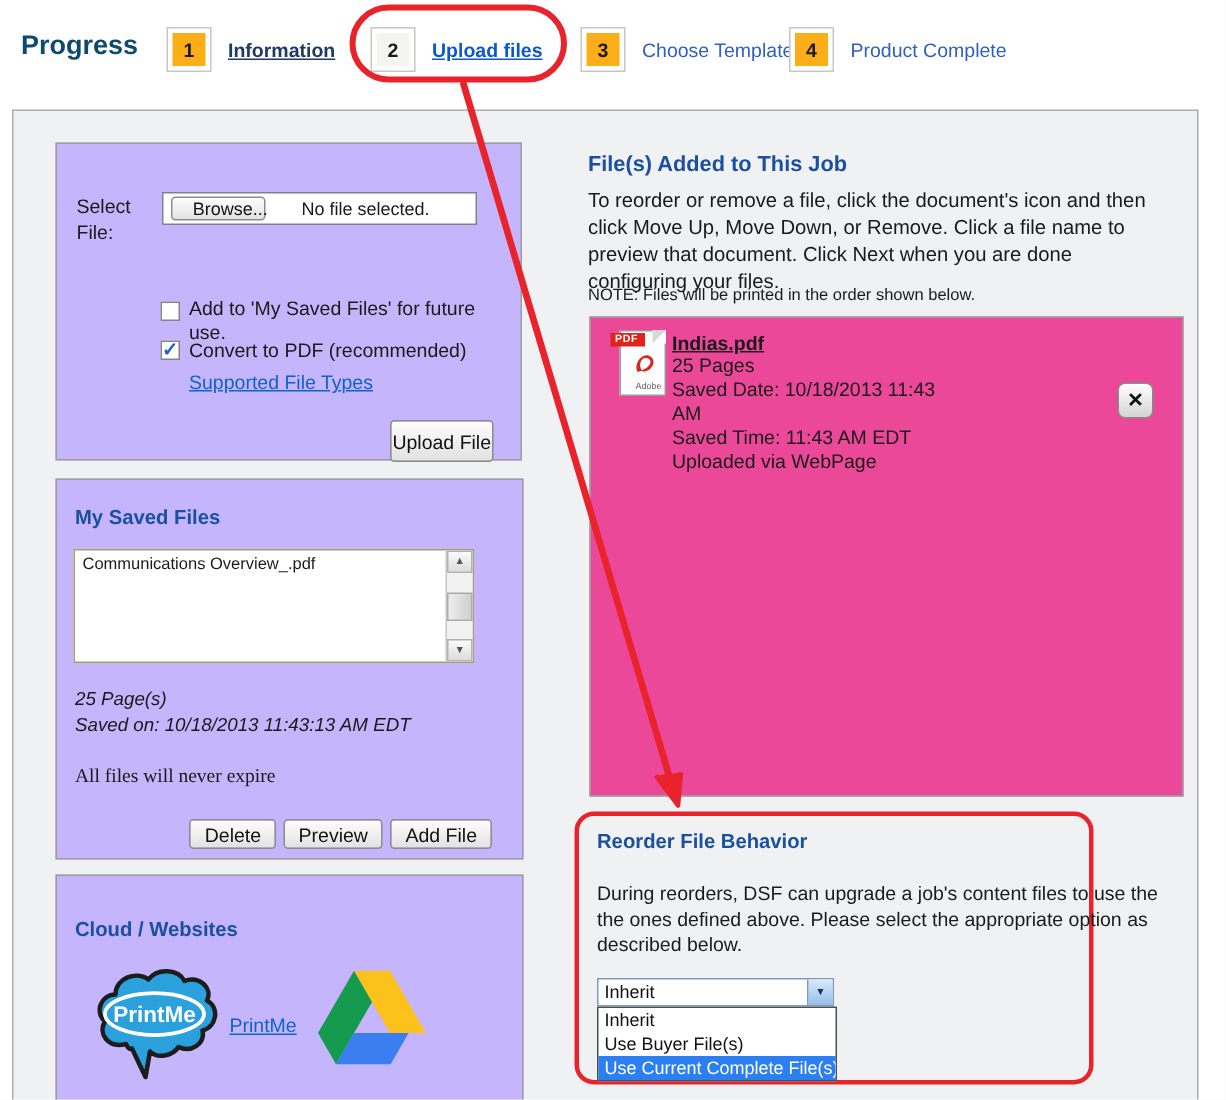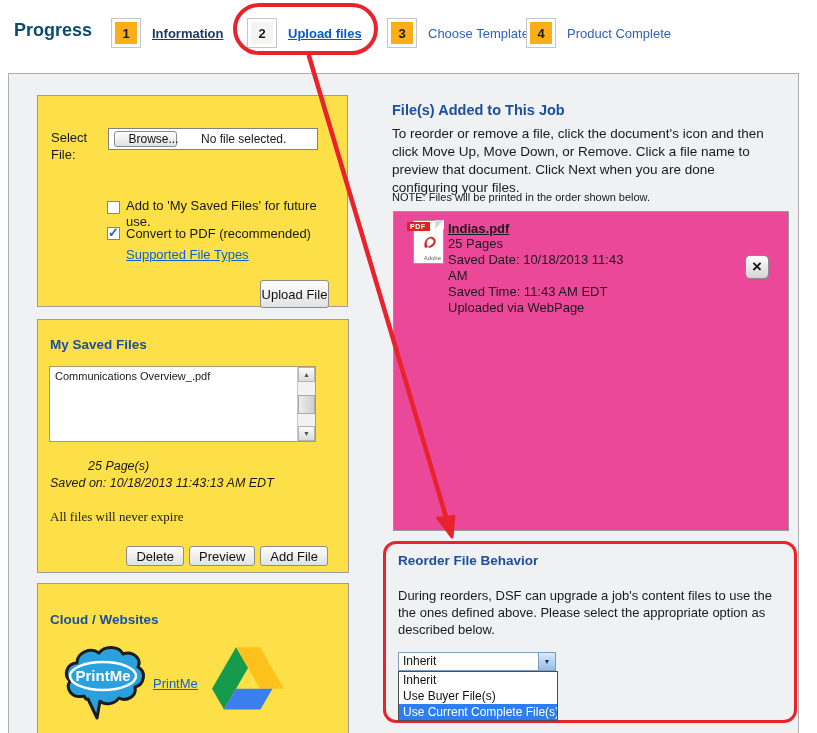--- a/index.html
+++ b/index.html
@@ -16,21 +16,21 @@
   .current .step-num-inner { background:#f4f4f2; }
   .step-label { margin-left:11px; font-size:13px; white-space:nowrap; }
   .step1 { left:111px; } .step2 { left:247px; } .step3 { left:387px; } .step4 { left:526px; }
   .step1 .step-label { color:#1f3864; font-weight:bold; text-decoration:underline; cursor:pointer; }
   .step2 .step-label { color:#0b59c8; font-weight:bold; text-decoration:underline; cursor:pointer; }
   .step3 .step-label, .step4 .step-label { color:#2f5fc0; }
 
   
   .main { position:absolute; left:8px; top:73px; width:791px; height:680px;
           background:#f0f1f3; border:1px solid #aeaeae; }
-  .panel { position:absolute; background:#fde047; border:1px solid #9d9d9d; }
+  .panel { position:absolute; background:#c4b5fd; border:1px solid #9d9d9d; }
   .panel-header { font-size:13.5px; font-weight:bold; color:#1b4fa0; }
 
   
   .box-upload { left:28px; top:21px; width:311px; height:212px; }
   .select-file-label { position:absolute; left:13px; top:33px; width:50px; font-size:13px; line-height:17px; color:#1a1a1a; }
   .file-input { position:absolute; left:70px; top:32px; width:210px; height:22px; background:#fff; border:1px solid #828282; }
   .btn { background:linear-gradient(#fdfdfd,#e2e2e2); border:1px solid #8c8c8c; border-radius:3px;
          font-size:12.5px; color:#111; display:flex; align-items:center; justify-content:center; cursor:pointer;
          font-family:"Liberation Sans", sans-serif; }
   .browse-btn { position:absolute; left:5px; top:2px; width:63px; height:16px; font-size:12px;padding-left:16px; }
@@ -49,21 +49,21 @@
   .box-saved .panel-header { position:absolute; left:12px; top:17px; }
   .listbox { position:absolute; left:11px; top:46px; width:267px; height:76px; background:#fff; border:1px solid #a79e6a; }
   .list-item { font-size:11px; color:#1a1a1a; padding:3px 0 0 5px; cursor:default; }
   .scrollbar { position:absolute; right:0; top:0; width:18px; height:100%; background:#f2f2f2; border-left:1px solid #c9c9c9; }
   .scroll-btn { position:absolute; left:0; width:17px; height:15px; background:linear-gradient(#fbfbfb,#dcdcdc);
                 border:1px solid #b2b2b2; font-size:7px; color:#555; display:flex; align-items:center; justify-content:center; cursor:pointer; }
   .scroll-up { top:0; } .scroll-down { bottom:0; }
   .scroll-thumb { position:absolute; left:0; top:28px; width:17px; height:19px;
                   background:linear-gradient(90deg,#ededed,#cfcfcf); border:1px solid #aaa; cursor:grab; }
   .saved-meta { position:absolute; left:12px; font-size:12.5px; font-style:italic; color:#1a1a1a; }
-  .meta-pages { top:139px;margin-left:38px; } .meta-savedon { top:156px; }
+  .meta-pages { top:139px; } .meta-savedon { top:156px; }
   .expire-note { position:absolute; left:12px; top:189px; font-size:13px; color:#1a1a1a;font-family:Liberation Serif, serif; }
   .saved-btn-row { position:absolute; right:20px; top:226px; display:flex; gap:5px; }
   .saved-btn-row .btn { height:20px; padding:0 9px; font-size:13px; }
 
   
   .box-cloud { left:28px; top:509px; width:312px; height:250px; }
   .box-cloud .panel-header { position:absolute; left:12px; top:28px; }
   .printme-logo { position:absolute; left:22px; top:60px; width:86px; height:80px; cursor:pointer; }
   .printme-link { position:absolute; left:115px; top:92px; font-size:13px; color:#0f62cc; text-decoration:underline; cursor:pointer; }
   .drive-logo { position:absolute; left:174px; top:63px; width:72px; height:63px; cursor:pointer; }
@@ -83,21 +83,21 @@
   .pdf-swirl { position:absolute; left:8px; top:12px; width:20px; height:20px; }
   .pdf-brand { position:absolute; right:2px; bottom:2px; font-size:6px; color:#666; }
   .file-entry-text { position:absolute; left:54px; top:9px; width:235px; }
   .file-name { font-size:13px; font-weight:bold; color:#1a1a1a; text-decoration:underline; cursor:pointer; }
   .file-line { font-size:13px; color:#1a1a1a; line-height:16px; white-space:pre-line; }
   .remove-btn { position:absolute; left:351px; top:43px; width:24px; height:24px; border-radius:5px;
                 border:1px solid #8a8a8a; background:linear-gradient(#fefefe,#d4d4d4);
                 font-size:17px; font-weight:bold; color:#111; display:flex; align-items:center; justify-content:center; cursor:pointer; }
 
   
-  .reorder-box { position:absolute; left:374px; top:467px; width:414px; height:182px;
+  .reorder-box { position:absolute; left:374px; top:467px; width:346px; height:182px;
                  border:3px solid #e8232b; border-radius:13px; }
   .reorder-box .panel-header { position:absolute; left:12px; top:9px; }
   .reorder-desc { position:absolute; left:12px; top:43px; width:385px; font-size:13px; line-height:17px;
                   color:#1a1a1a; white-space:pre-line; }
   .dropdown { position:absolute; left:12px; top:108px; width:158px; height:19px; background:#fff;
               border:1px solid #7f9db9; cursor:pointer; }
   .dropdown-value { position:absolute; left:4px; top:0; font-size:12px; line-height:17px; color:#111; }
   .dropdown-arrow { position:absolute; right:0; top:0; width:17px; height:17px;
                     background:linear-gradient(#d9eafc,#94bde9); border-left:1px solid #7f9db9;
                     display:flex; align-items:center; justify-content:center; font-size:7px; color:#16325c; }

